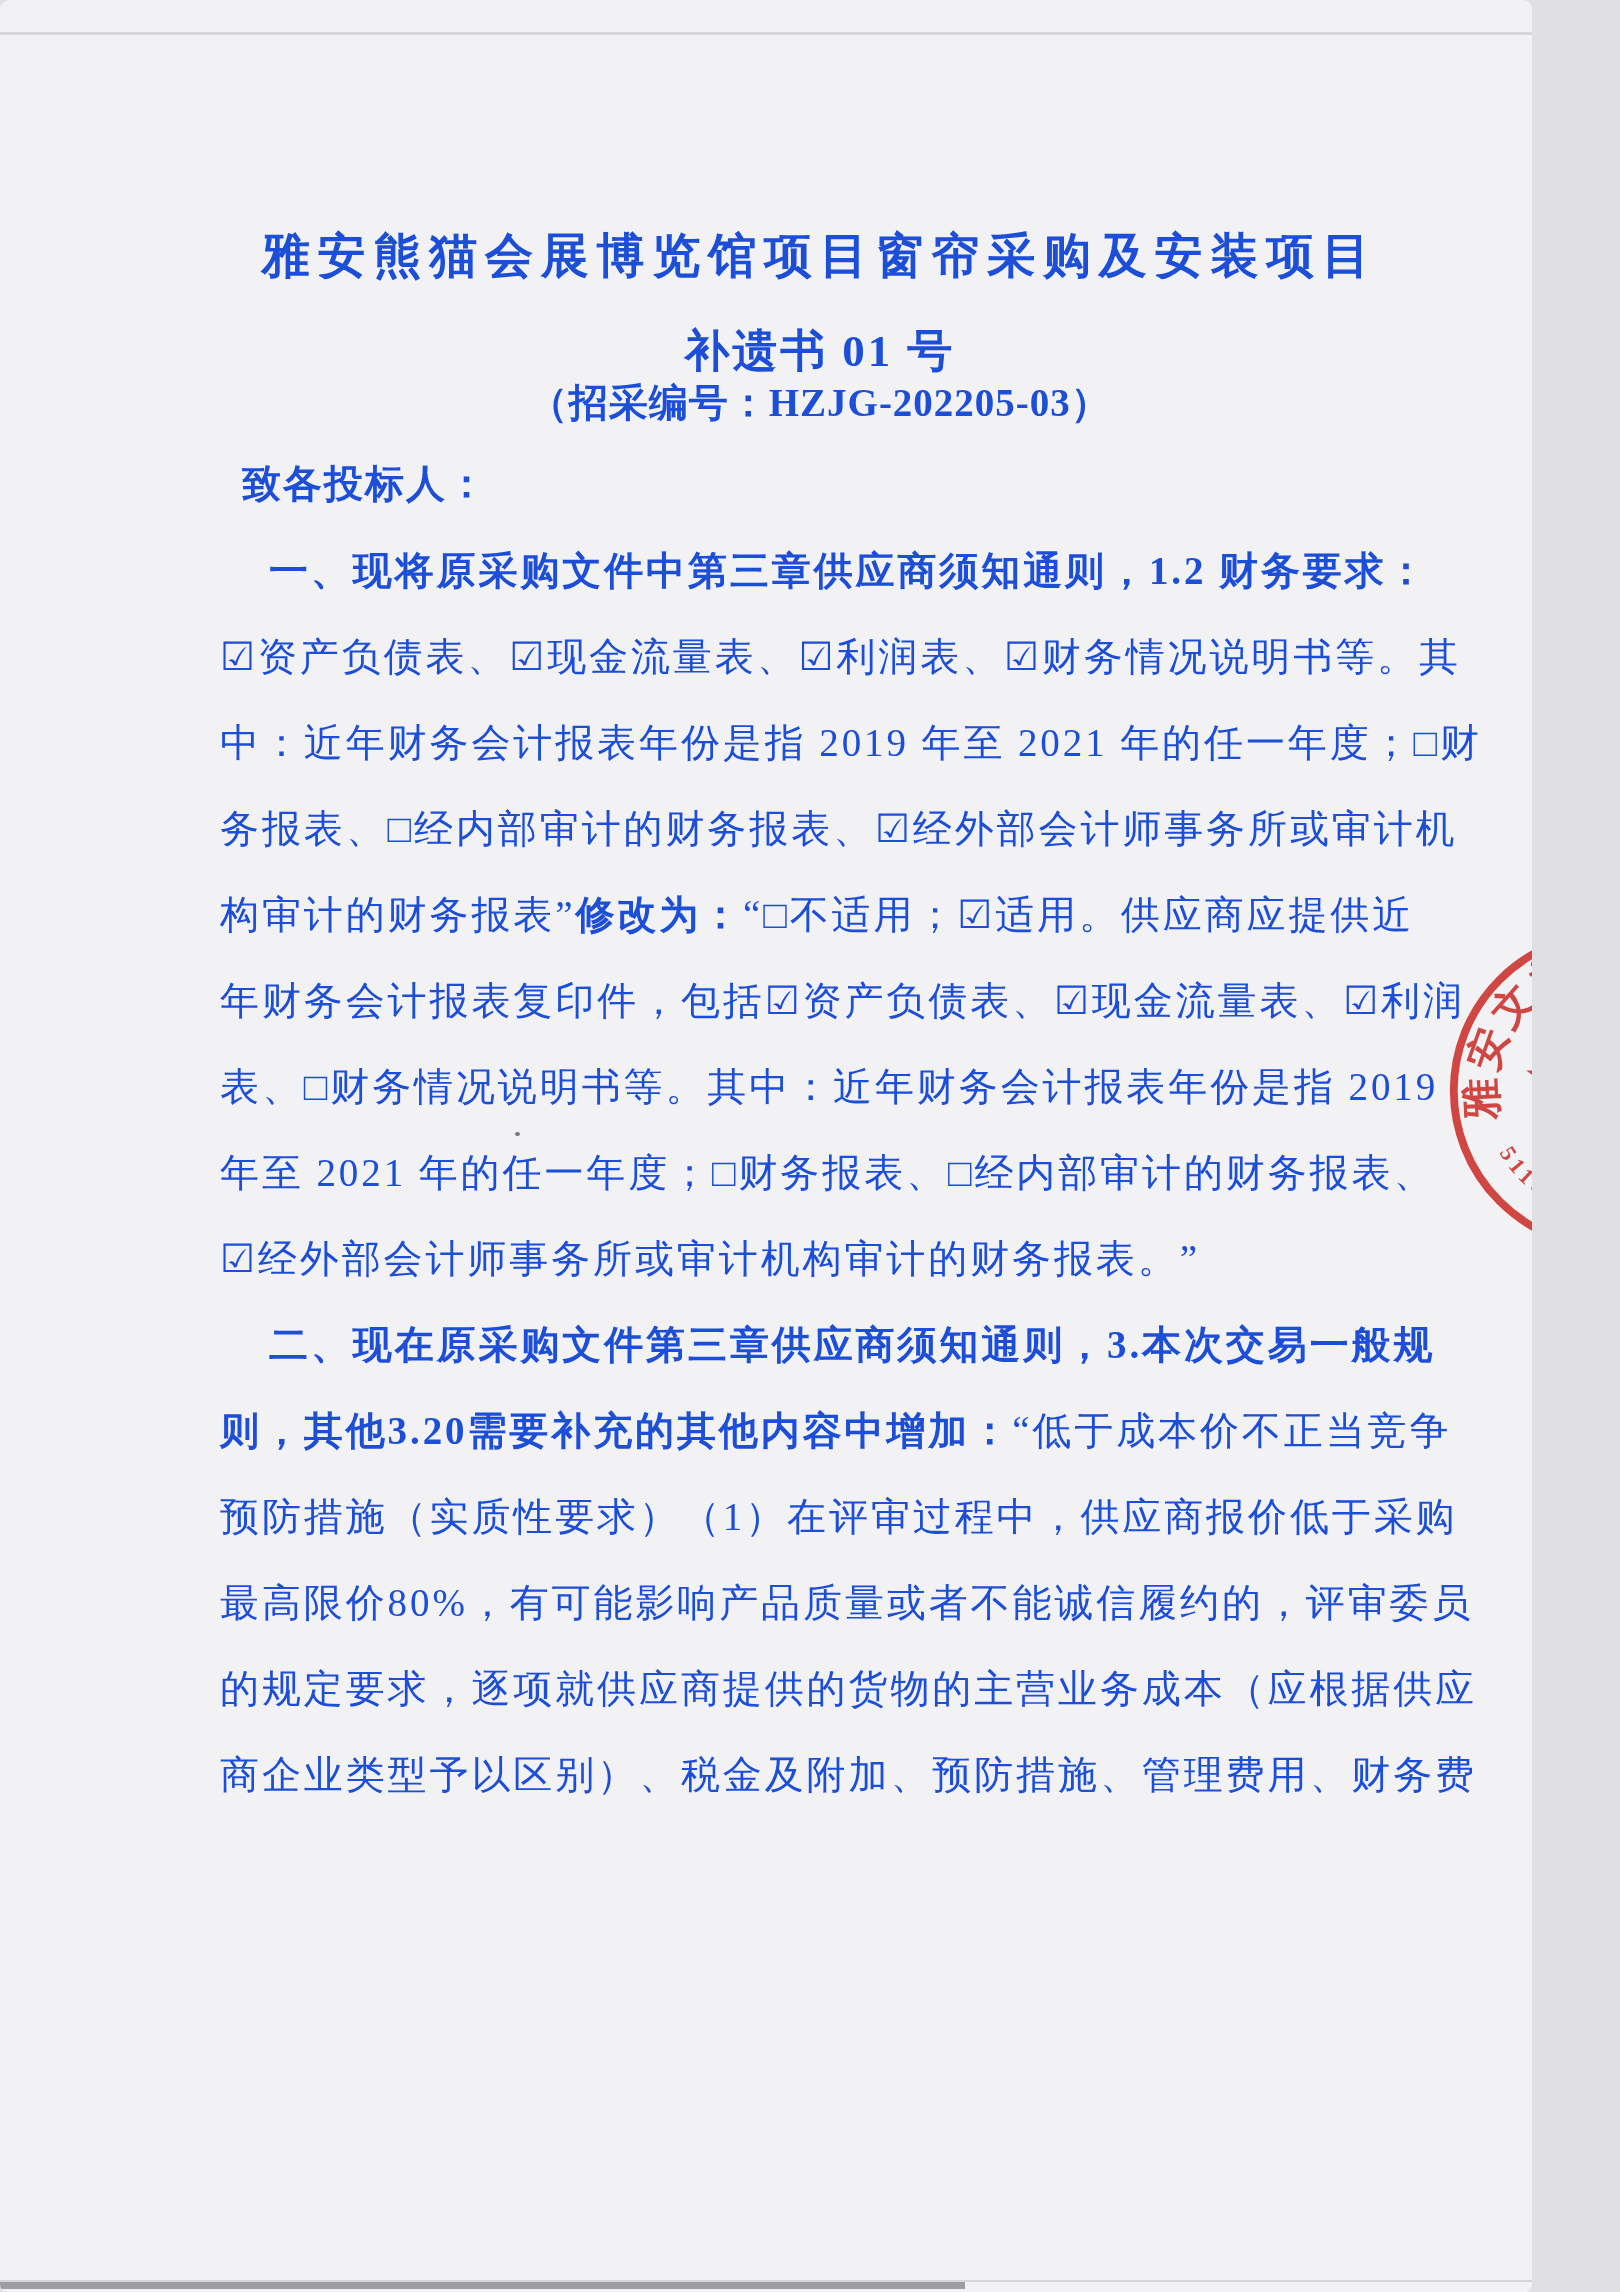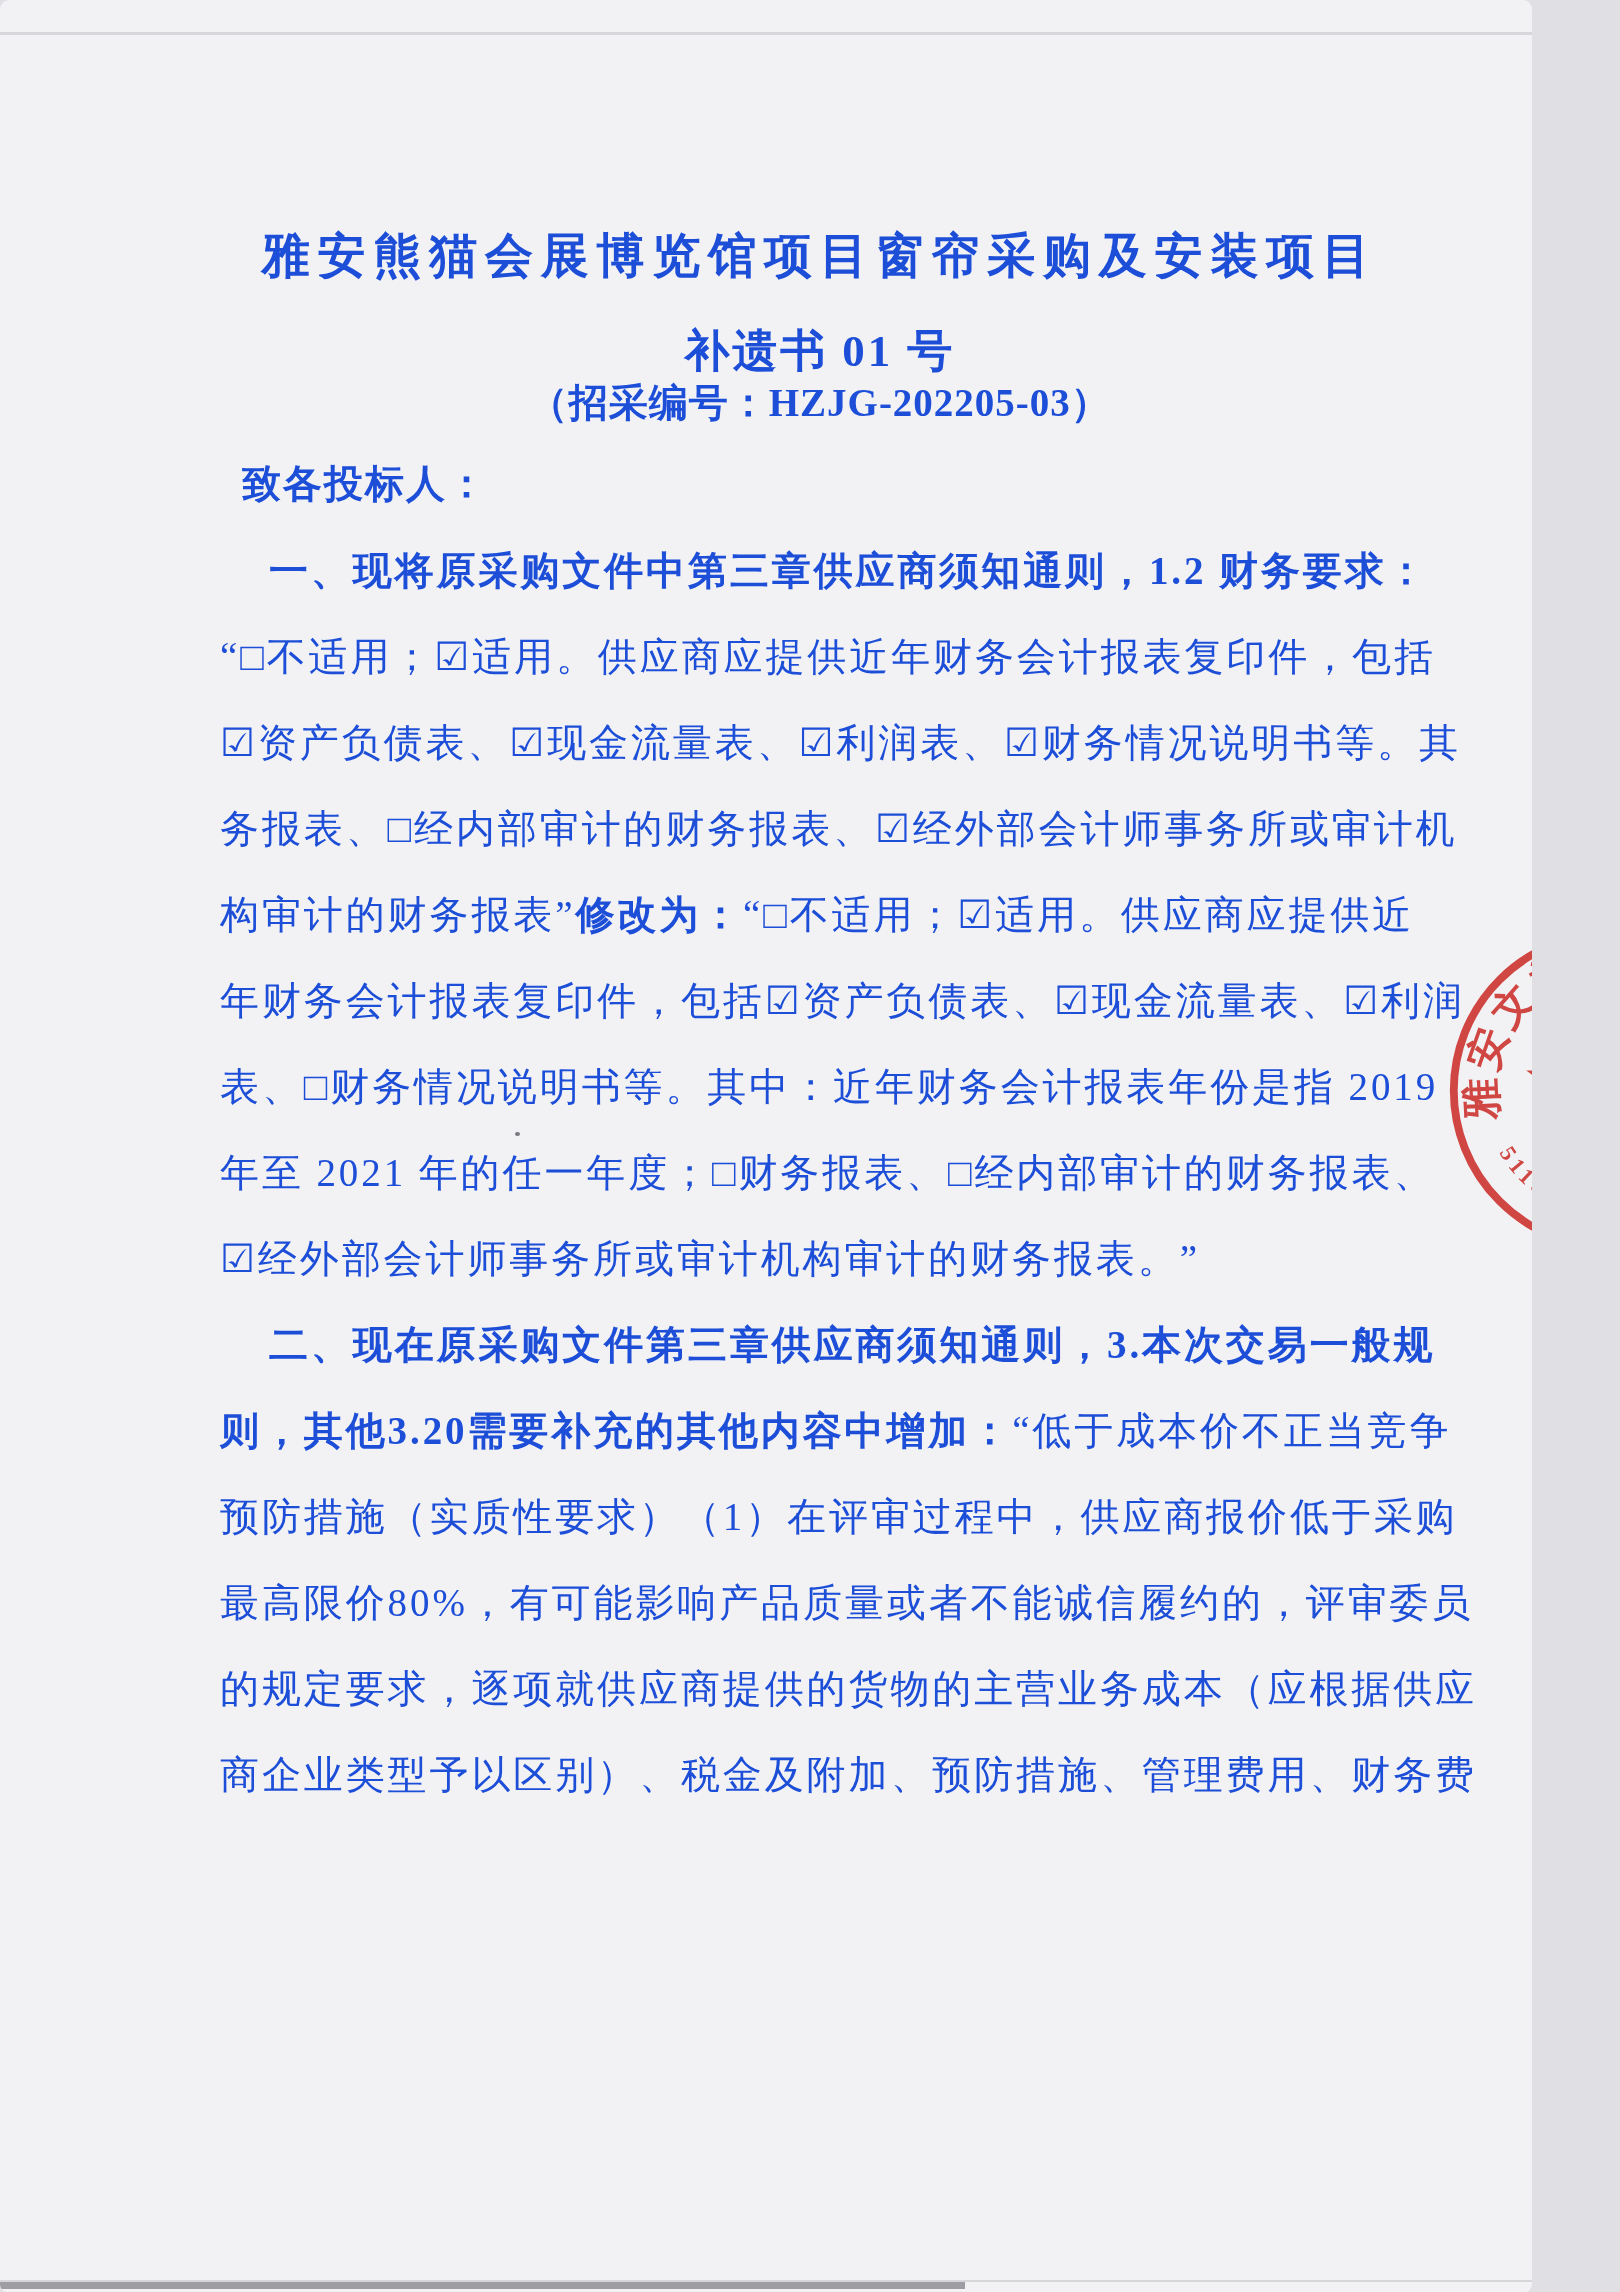--- a/index.html
+++ b/index.html
@@ -83,22 +83,22 @@
 
   <div class="scan-line-top"></div>
 
   <h1 class="title1">雅安熊猫会展博览馆项目窗帘采购及安装项目</h1>
   <h2 class="title2">补遗书 01 号</h2>
   <div class="tender">（招采编号：HZJG-202205-03）</div>
   <div class="salutation">致各投标人：</div>
 
   <div class="doc-body">
       <div class="line indent"><span class="b">一、现将原采购文件中第三章供应商须知通则，1.2 财务要求：</span></div>
-      <div class="line"><span>“□不适用；☑适用。供应商应提供近年财务会计报表复印件，包括</span></div>
       <div class="line"><span>☑资产负债表、☑现金流量表、☑利润表、☑财务情况说明书等。其</span></div>
+      <div class="line"><span>中：近年财务会计报表年份是指 2019 年至 2021 年的任一年度；□财</span></div>
       <div class="line"><span>务报表、□经内部审计的财务报表、☑经外部会计师事务所或审计机</span></div>
       <div class="line"><span>构审计的财务报表”</span><span class="b">修改为：</span><span>“□不适用；☑适用。供应商应提供近</span></div>
       <div class="line"><span>年财务会计报表复印件，包括☑资产负债表、☑现金流量表、☑利润</span></div>
       <div class="line"><span>表、□财务情况说明书等。其中：近年财务会计报表年份是指 2019</span></div>
       <div class="line"><span>年至 2021 年的任一年度；□财务报表、□经内部审计的财务报表、</span></div>
       <div class="line"><span>☑经外部会计师事务所或审计机构审计的财务报表。”</span></div>
       <div class="line indent"><span class="b">二、现在原采购文件第三章供应商须知通则，3.本次交易一般规</span></div>
       <div class="line"><span class="b">则，其他3.20需要补充的其他内容中增加：</span><span>“低于成本价不正当竞争</span></div>
       <div class="line"><span>预防措施（实质性要求）（1）在评审过程中，供应商报价低于采购</span></div>
       <div class="line"><span>最高限价80%，有可能影响产品质量或者不能诚信履约的，评审委员</span></div>

